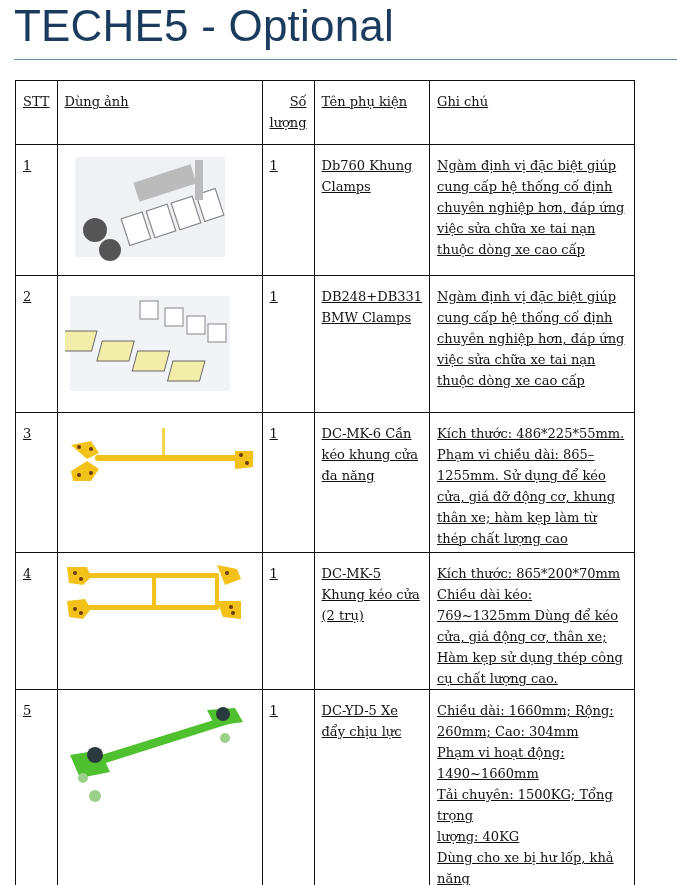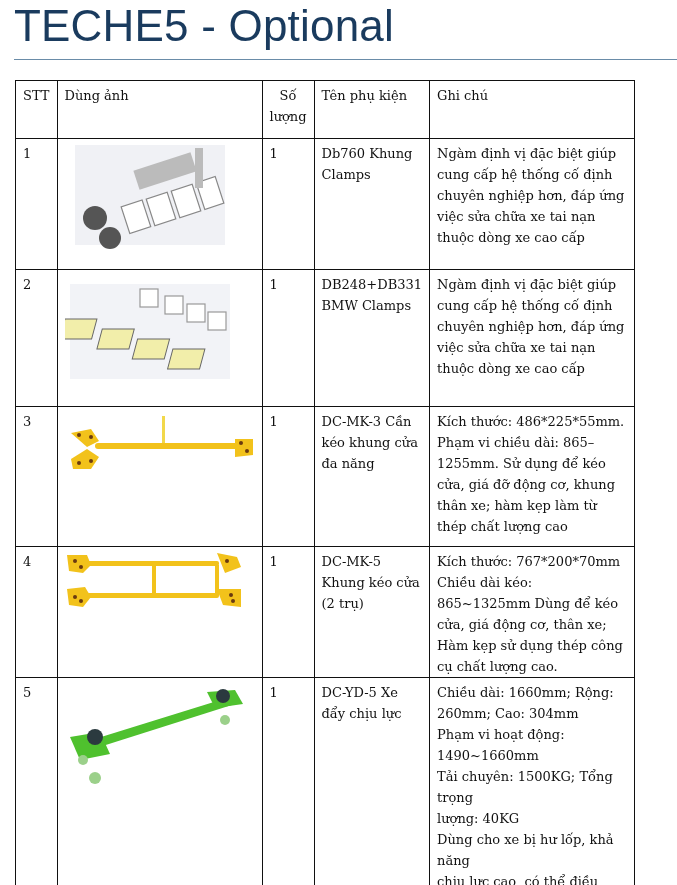--- a/index.html
+++ b/index.html
@@ -1,23 +1,23 @@
 <!DOCTYPE html>
 <html><head>
 <meta charset="utf-8">
 <style>
   html, body { margin:0; padding:0; background:#ffffff; }
   body { width:677px; height:885px; position:relative; overflow:hidden; font-family:"DejaVu Serif", serif; color:#111; }
   .title { position:absolute; left:14px; top:-2px; font-family:"Liberation Sans", sans-serif; font-size:44px; color:#1a3b5e; letter-spacing:0.2px; line-height:56px; }
   .rule { position:absolute; left:14px; top:59px; width:663px; height:1px; background:#6a8ca8; }
   table { position:absolute; left:15px; top:80px; border-collapse:collapse; table-layout:fixed; font-size:13px; line-height:21px; }
-  td { border:1px solid #111; vertical-align:top; padding:4px 7px 0 7px; }
+  td { border:1px solid #111; vertical-align:top; padding:10px 7px 0 7px;text-decoration:underline; }
   .c1 { width:24px; } .c2 { width:187px; } .c3 { width:44px; } .c4 { width:97px; } .c5 { width:205px; }
   .hdr td { height:53px; }
-  .center { text-align:center; }
+  .center { text-align:right; }
   svg { display:block; }
 </style>
 </head>
 <body>
 
 <div class="title">TECHE5 - Optional</div>
 <div class="rule"></div>
 
 <table>
   <colgroup>
@@ -97,21 +97,21 @@
               <circle cx="14" cy="24" r="2"></circle>
               <circle cx="26" cy="26" r="2"></circle>
               <circle cx="14" cy="52" r="2"></circle>
               <circle cx="26" cy="50" r="2"></circle>
               <circle cx="176" cy="32" r="2"></circle>
               <circle cx="182" cy="40" r="2"></circle>
             </g>
       </svg>
     </td>
     <td>1</td>
-    <td>DC-MK-3 Cần kéo khung cửa đa năng</td>
+    <td>DC-MK-6 Cần kéo khung cửa đa năng</td>
     <td>Kích thước: 486*225*55mm. Phạm vi chiều dài: 865–1255mm. Sử dụng để kéo cửa, giá đỡ động cơ, khung thân xe; hàm kẹp làm từ thép chất lượng cao</td>
   </tr>
 
   <tr style="height:119px">
     <td>4</td>
     <td>
       <svg width="180" height="65" viewBox="0 0 180 65">
         <rect x="22" y="10" width="132" height="5" rx="2" fill="#f2c21b"></rect>
         <rect x="22" y="42" width="132" height="5" rx="2" fill="#f2c21b"></rect>
         <rect x="87" y="12" width="4" height="34" fill="#f2c21b"></rect>
@@ -126,21 +126,21 @@
               <circle cx="10" cy="46" r="2"></circle>
               <circle cx="16" cy="50" r="2"></circle>
               <circle cx="162" cy="10" r="2"></circle>
               <circle cx="166" cy="44" r="2"></circle>
               <circle cx="168" cy="50" r="2"></circle>
             </g>
       </svg>
     </td>
     <td>1</td>
     <td>DC-MK-5 Khung kéo cửa (2 trụ)</td>
-    <td>Kích thước: 767*200*70mm Chiều dài kéo: 865~1325mm Dùng để kéo cửa, giá động cơ, thân xe; Hàm kẹp sử dụng thép công cụ chất lượng cao.</td>
+    <td>Kích thước: 865*200*70mm Chiều dài kéo: 769~1325mm Dùng để kéo cửa, giá động cơ, thân xe; Hàm kẹp sử dụng thép công cụ chất lượng cao.</td>
   </tr>
 
   <tr style="height:205px">
     <td>5</td>
     <td>
       <svg width="185" height="110" viewBox="0 0 185 110">
         <path d="M20 60 L165 15 L170 22 L25 68 Z" fill="#4fc12e"></path>
         <path d="M5 55 L35 50 L45 72 L15 78 Z" fill="#4fc12e"></path>
         <path d="M142 10 L170 8 L178 22 L150 26 Z" fill="#4fc12e"></path>
         <circle cx="30" cy="55" r="8" fill="#2b3a3f"></circle>

